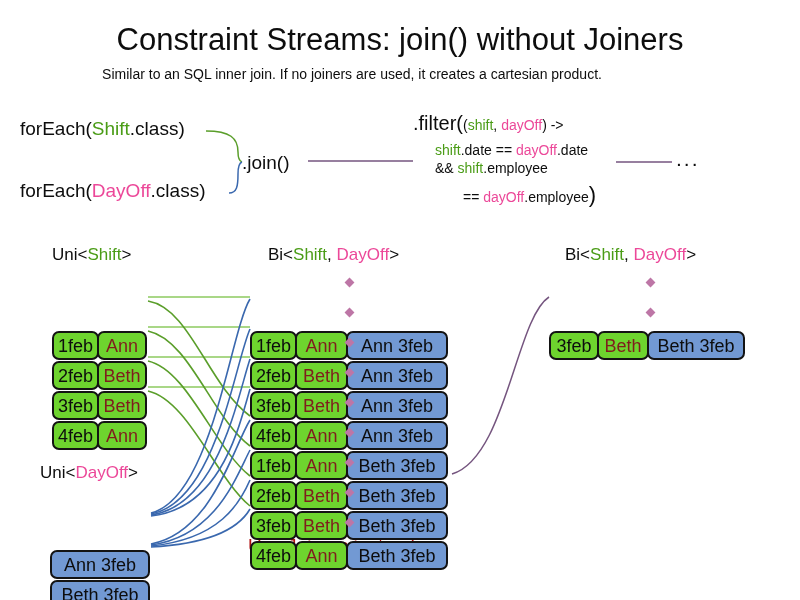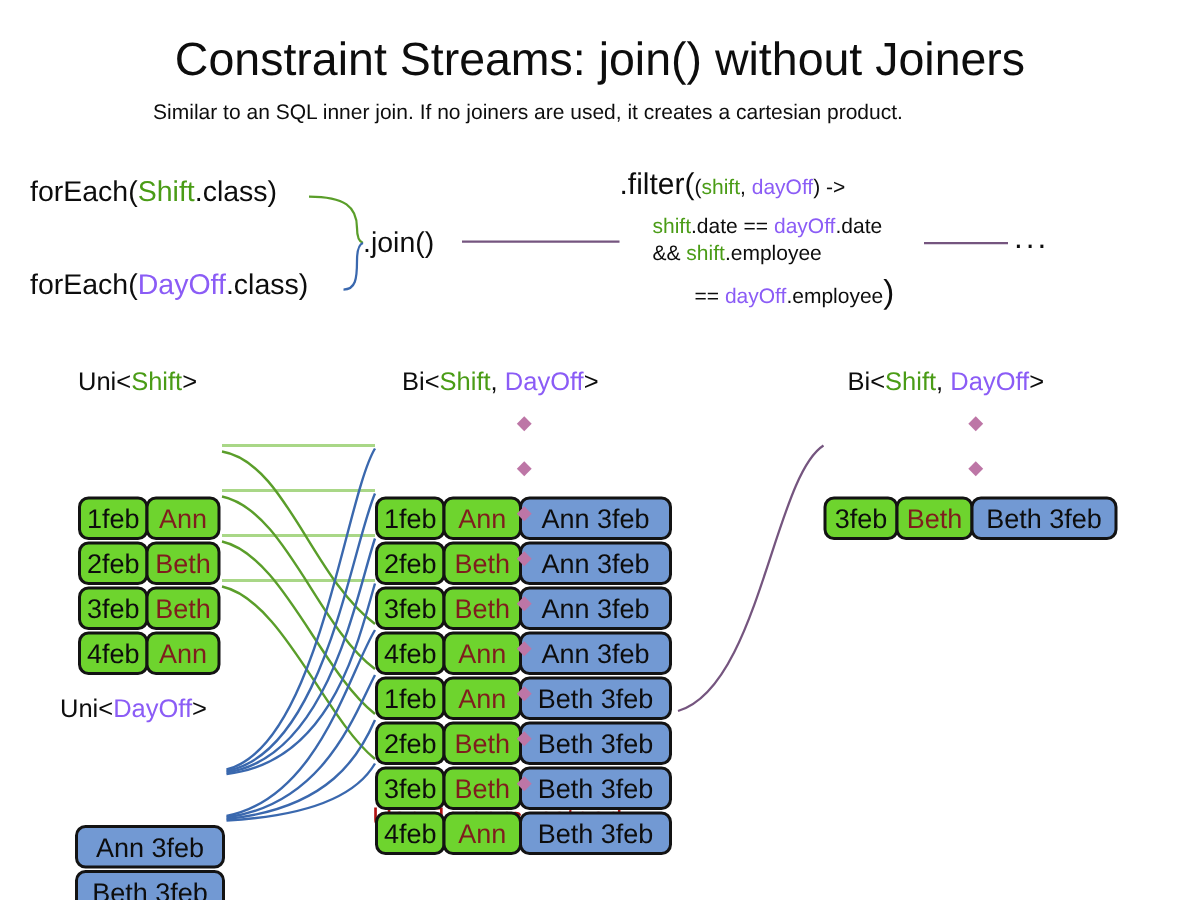--- a/index.html
+++ b/index.html
@@ -7,21 +7,21 @@
     width:800px;height:600px;position:relative;overflow:hidden;
     background:#ffffff;font-family:"Liberation Sans",sans-serif;color:#0d0d0d;
   }
   .abs{position:absolute;}
   
   .title{top:22px;left:0;width:800px;text-align:center;font-size:31px;letter-spacing:0;}
   .subtitle{top:66px;left:0;width:704px;text-align:center;font-size:14px;}
   
   .code{font-size:19px;white-space:nowrap;}
   .green-t{color:#4a9c16;}
-  .blue-t{color:#8b5cf6;}
+  .blue-t{color:#ec4899;}
   .sm{font-size:14px;}
   .big{font-size:20px;}
   .xbig{font-size:22px;}
   .ellipsis{font-size:21px;letter-spacing:2px;}
   
   .collabel{font-size:17px;white-space:nowrap;}
   
   .srow{display:flex;height:29px;z-index:2;margin-top:48px;}
   .cell{
     box-sizing:border-box;border:2px solid #131313;border-radius:7px;

